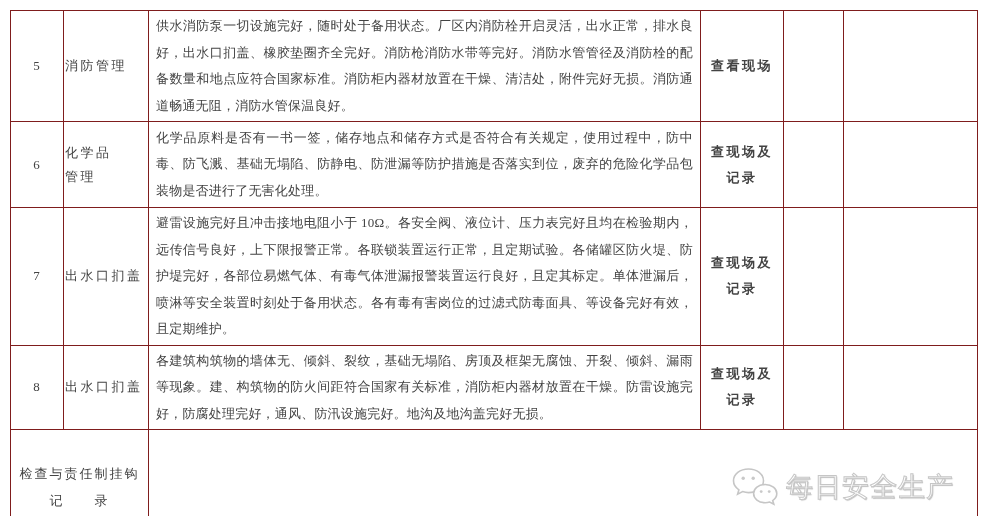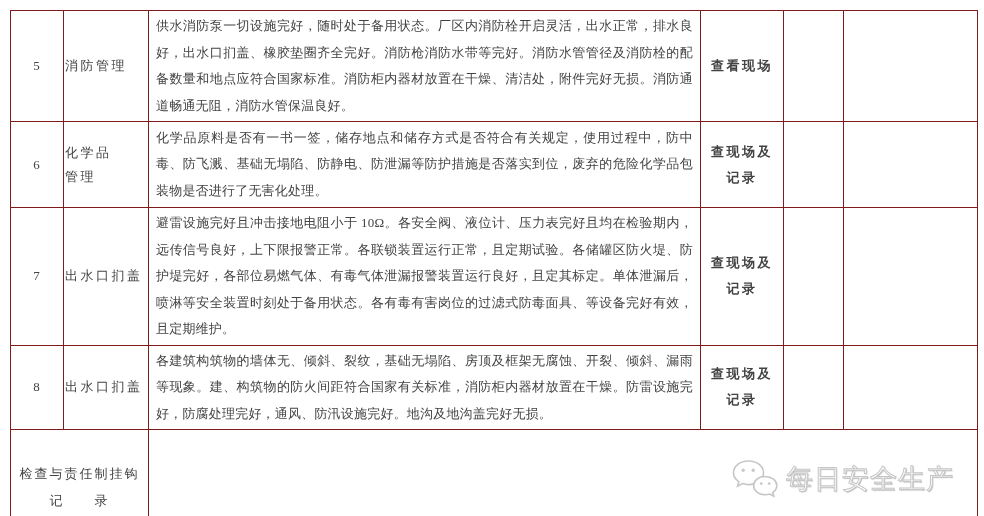--- a/index.html
+++ b/index.html
@@ -62,21 +62,21 @@
   td.c-footer-label {
     text-align: center;
     letter-spacing: 2px;
     white-space: pre-line;
     line-height: 27px;
   }
   td.c-empty, td.c-footer-blank { background: #ffffff; }
   .watermark {
     position: absolute;
     right: 30px;
-    bottom: 16px;
+    bottom: 8px;
     display: flex;
     align-items: center;
     gap: 7px;
   }
   .watermark-text {
     font-size: 27px;
     letter-spacing: 1px;
     color: #ffffff;
     -webkit-text-stroke: 1px #c6c6c6;
     text-shadow: 1px 1px 1px #bdbdbd;

